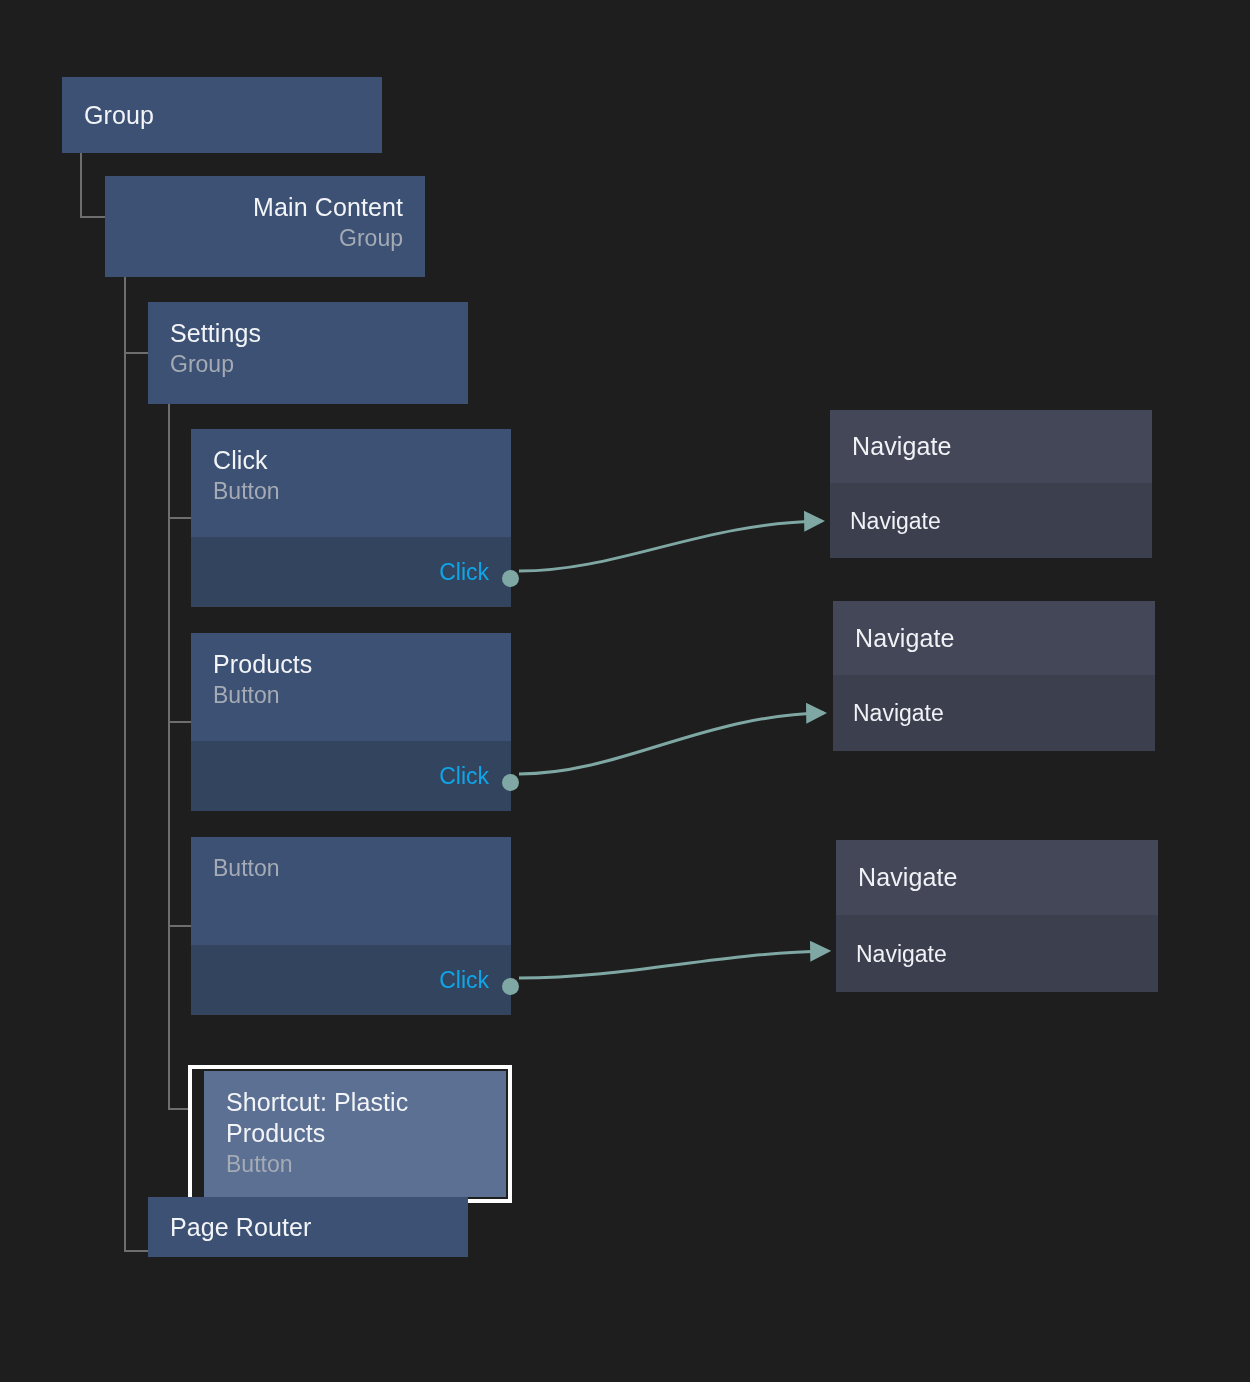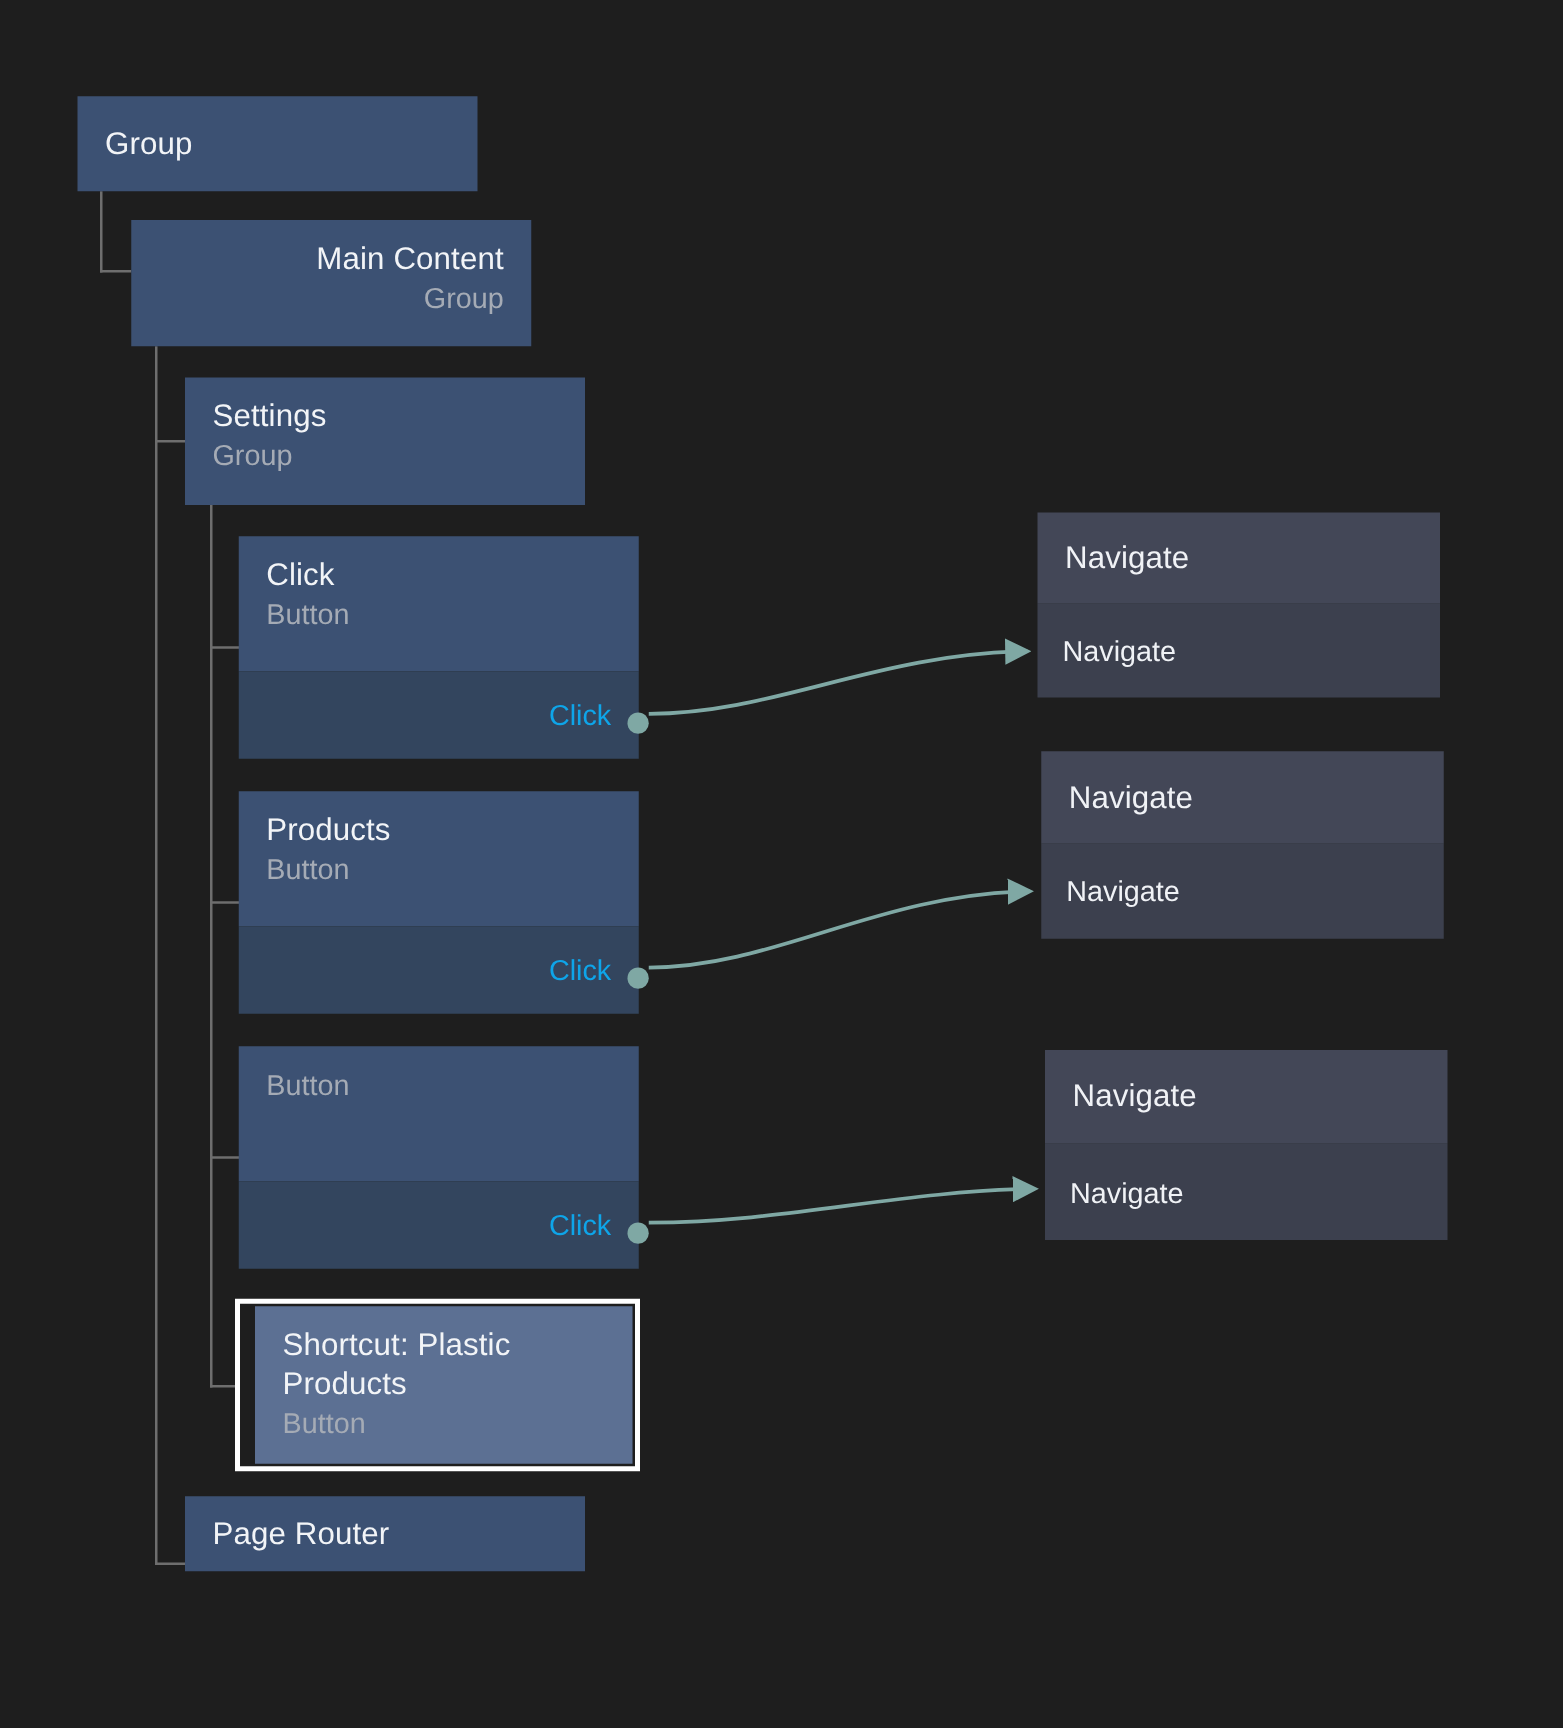--- a/index.html
+++ b/index.html
@@ -208,21 +208,21 @@
   <div class="node node-blue" style="left:191px; top:837px; width:320px; height:178px;">
     <div class="node-section node-header" style="height:108px;">
       <div class="node-subtitle">Button</div>
     </div>
     <div class="node-section node-event" style="height:70px;">
       <span class="event-label-right">Click</span>
     </div>
     <div class="port-dot" style="left:311px; top:141px;"></div>
   </div>
 
-  <div class="node node-blue node-selected" style="left:188px; top:1039px; width:324px; height:138px;padding-left:12px;">
+  <div class="node node-blue node-selected" style="left:188px; top:1065px; width:324px; height:138px;padding-left:12px;">
     <div class="node-section node-header">
       <div class="node-title">Shortcut: Plastic
 Products</div>
       <div class="node-subtitle">Button</div>
     </div>
   </div>
 
   <div class="node node-blue" style="left:148px; top:1197px; width:320px; height:76px;">
     <div class="node-section node-header titled-only" style="height:60px;">
       <div class="node-title">Page Router</div>

